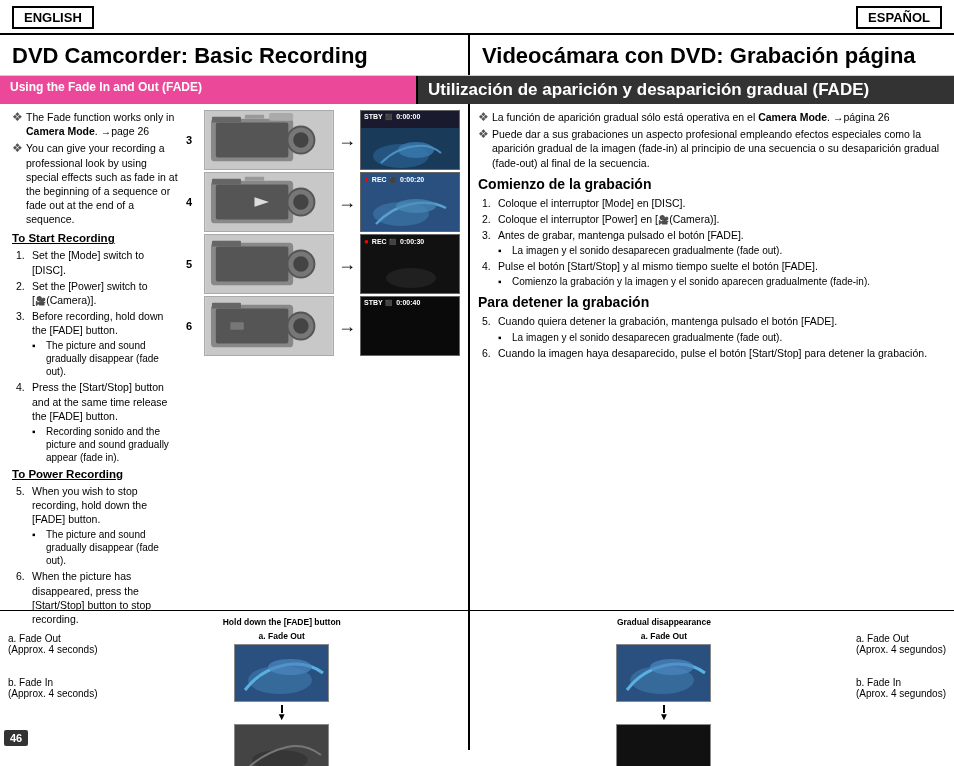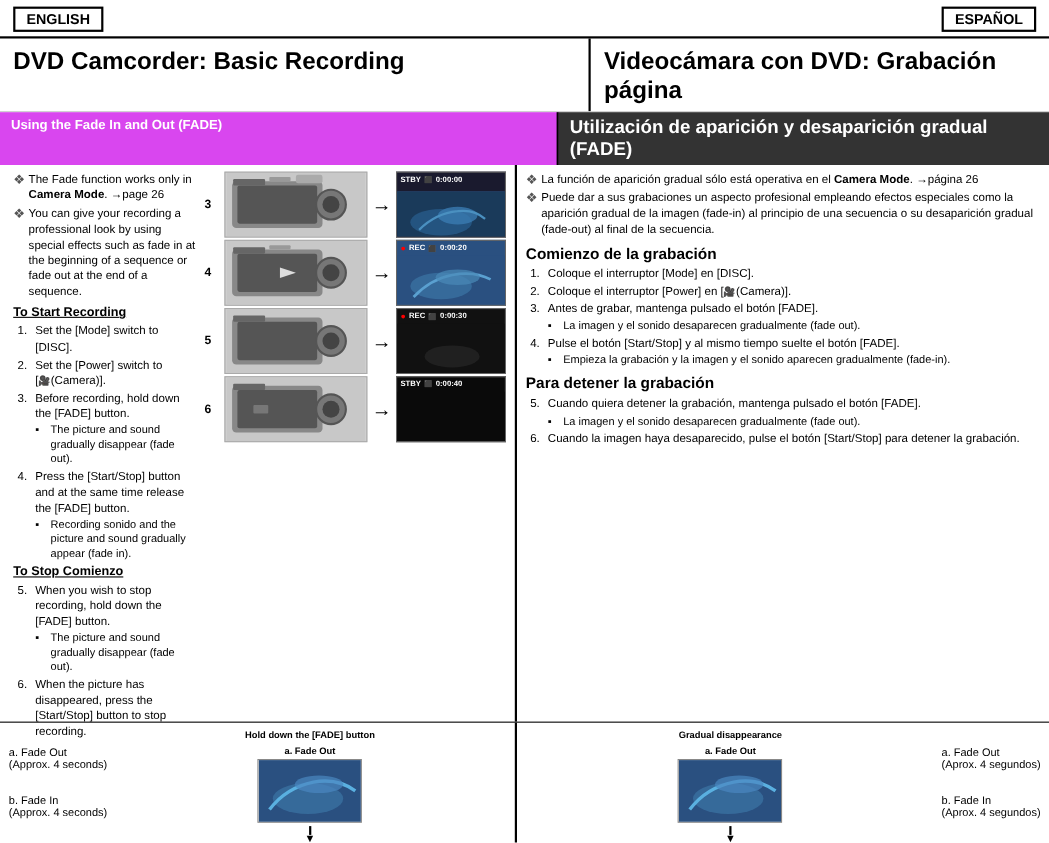--- a/index.html
+++ b/index.html
@@ -26,41 +26,41 @@
       font-weight: bold;
       font-size: 13px;
     }
 
     
     .main-title-row {
       display: flex;
       border-bottom: 1px solid #ccc;
     }
     .main-title-left {
-      width: 537px;
+      width: 470px;
       padding: 8px 12px 6px 12px;
       border-right: 2px solid #000;
     }
     .main-title-right {
       flex: 1;
       padding: 8px 12px 6px 12px;
     }
     .main-title-left h1, .main-title-right h1 {
       font-size: 22px;
       font-weight: bold;
       color: #000;
     }
 
     
     .section-header-row {
       display: flex;
     }
     .section-header-left {
-      width: 508px;
-      background: #d946ef;
+      width: 418px;
+      background: #ec4899;
       color: #fff;
       font-weight: bold;
       font-size: 12px;
       padding: 4px 10px;
       border-right: 2px solid #000;
     }
     .section-header-right {
       flex: 1;
       background: #333;
       color: #fff;
@@ -342,21 +342,21 @@
             <div class="numbered-item">
               <span class="num">4.</span>
               <span class="item-text">Press the <b>[Start/Stop]</b> button and at the same time release the <b>[FADE]</b> button.</span>
             </div>
             <div class="sub-bullet">
               <span class="sb-mark">▪</span>
               <span class="sb-text">Recording sonido and the picture and sound gradually appear (fade in).</span>
             </div>
           </div>
 
-          <div class="sub-heading">To Stop Comienzo</div>
+          <div class="sub-heading">To Power Recording</div>
           <div class="numbered-list">
             <div class="numbered-item">
               <span class="num">5.</span>
               <span class="item-text">When you wish to stop recording, hold down the <b>[FADE]</b> button.</span>
             </div>
             <div class="sub-bullet">
               <span class="sb-mark">▪</span>
               <span class="sb-text">The picture and sound gradually disappear (fade out).</span>
             </div>
             <div class="numbered-item">
@@ -518,21 +518,21 @@
           <div class="sub-bullet">
             <span class="sb-mark">▪</span>
             <span class="sb-text">La imagen y el sonido desaparecen gradualmente (fade out).</span>
           </div>
           <div class="numbered-item">
             <span class="num">4.</span>
             <span class="item-text">Pulse el botón <b>[Start/Stop]</b> y al mismo tiempo suelte el botón <b>[FADE]</b>.</span>
           </div>
           <div class="sub-bullet">
             <span class="sb-mark">▪</span>
-            <span class="sb-text">Empieza la grabación y la imagen y el sonido aparecen gradualmente (fade-in).</span>
+            <span class="sb-text">Comienzo la grabación y la imagen y el sonido aparecen gradualmente (fade-in).</span>
           </div>
         </div>
 
         <div class="es-heading">Para detener la grabación</div>
         <div class="numbered-list">
           <div class="numbered-item">
             <span class="num">5.</span>
             <span class="item-text">Cuando quiera detener la grabación, mantenga pulsado el botón <b>[FADE]</b>.</span>
           </div>
           <div class="sub-bullet">

